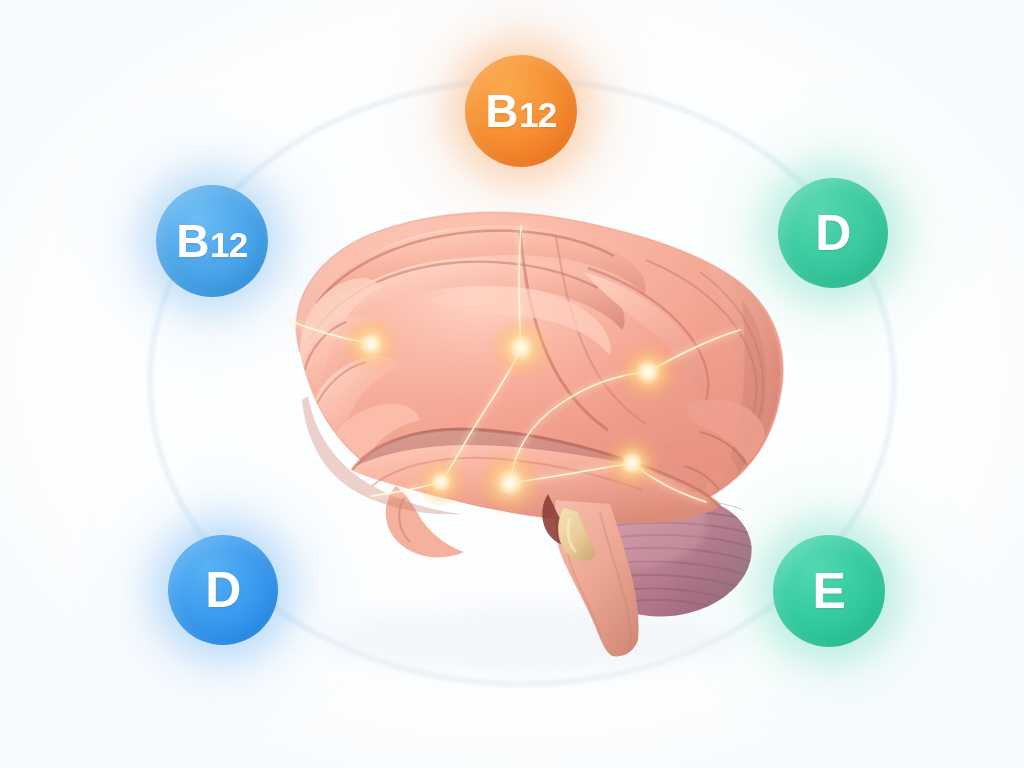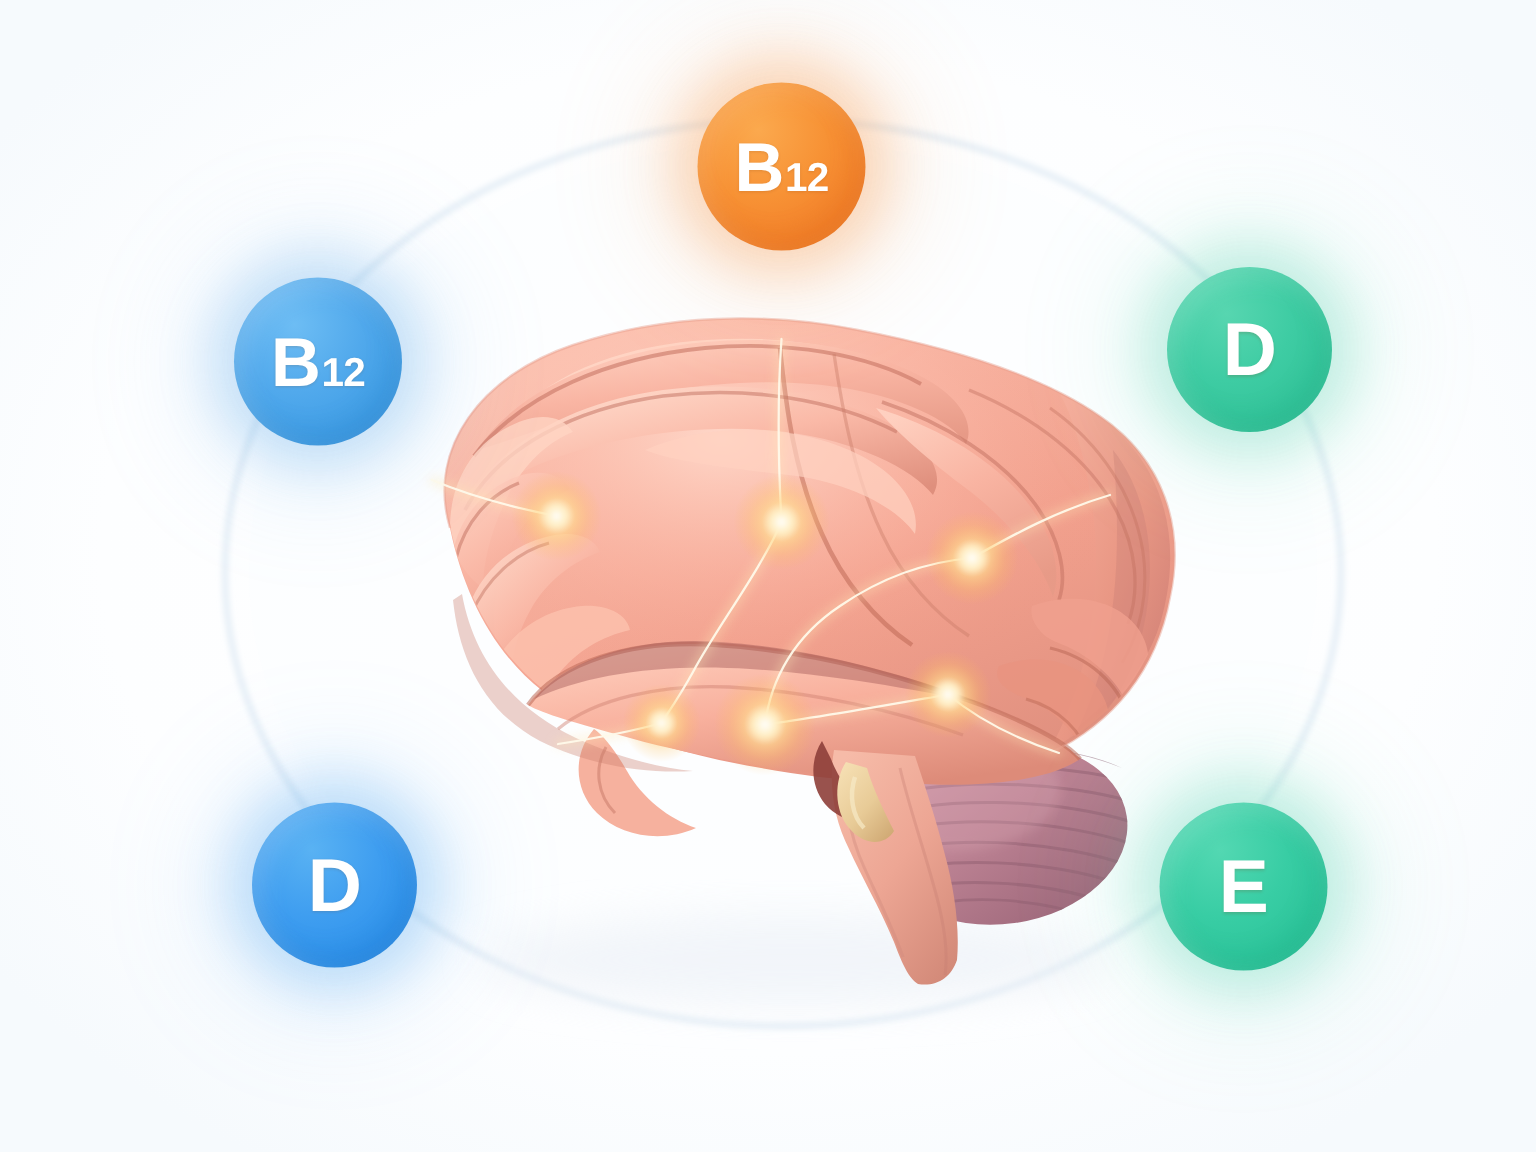--- a/index.html
+++ b/index.html
@@ -22,21 +22,21 @@
     user-select:none;
     line-height:1;
   }
   .badge .lbl{
     display:flex;align-items:baseline;justify-content:center;
     font-weight:700;
     letter-spacing:-0.5px;
     text-shadow:0 1px 2px rgba(120,60,20,.18);
   }
   .badge .main{font-size:46px;}
-  .badge .sub{font-size:27px;font-weight:700;margin-left:1px;}
+  .badge .sub{font-size:35px;font-weight:700;margin-left:1px;}
   .badge.single .main{font-size:50px;}
 
   #badge-b12-top{
     left:465px;top:55px;width:112px;height:112px;
     background:radial-gradient(circle at 36% 28%, #fba94e 0%, #f79235 42%, #f3812a 72%, #ef7620 100%);
     box-shadow:0 0 34px 16px rgba(249,150,70,.30),
                0 0 70px 34px rgba(250,175,110,.16),
                inset -6px -8px 18px rgba(200,90,15,.18),
                inset 5px 6px 16px rgba(255,215,165,.30);
   }

